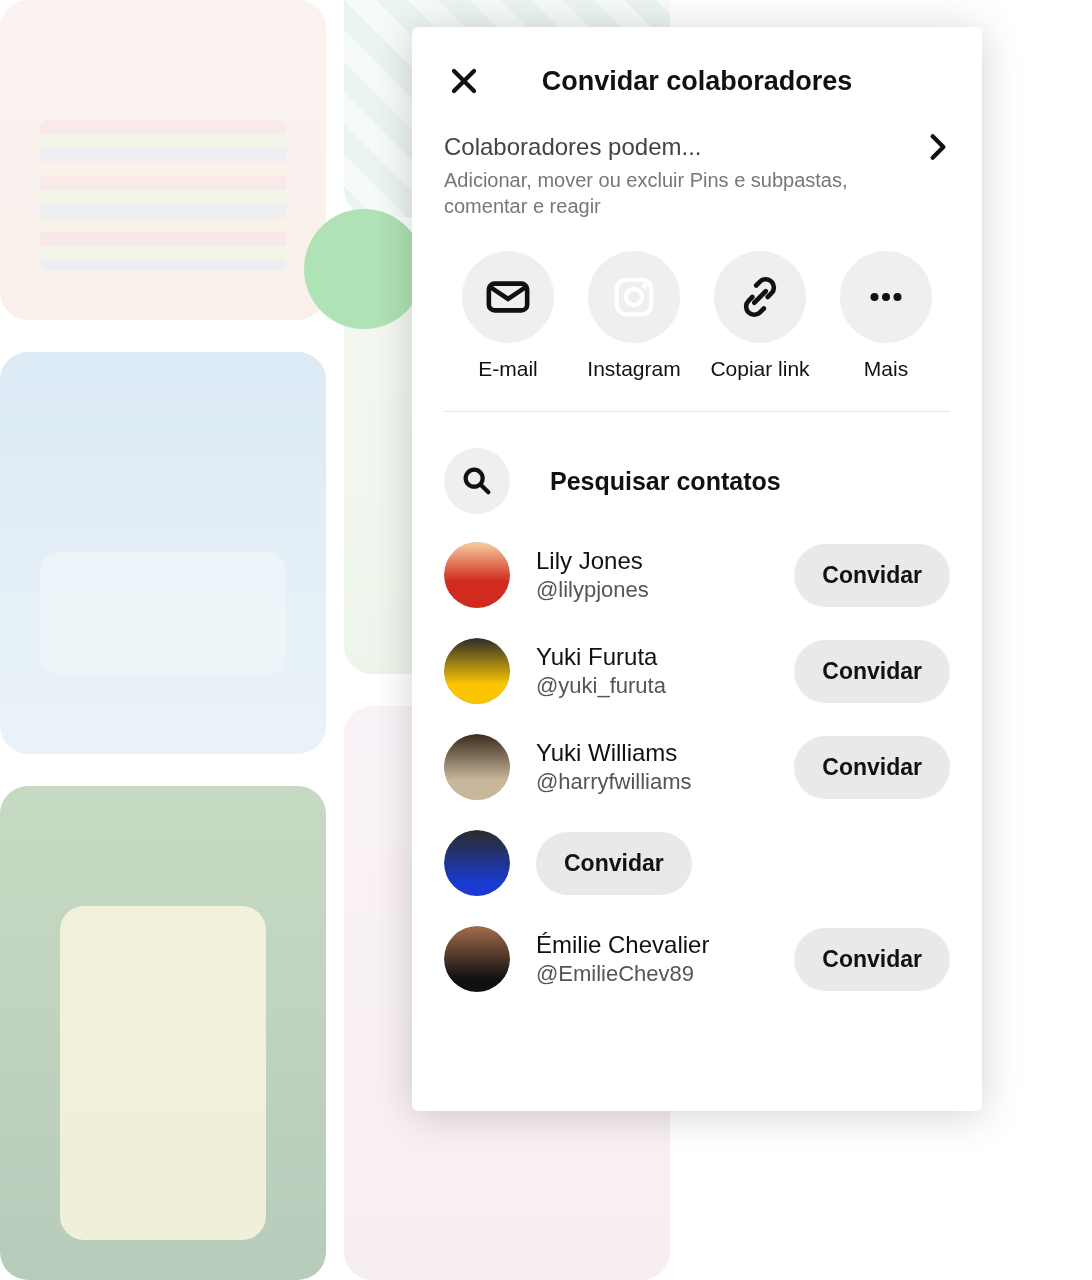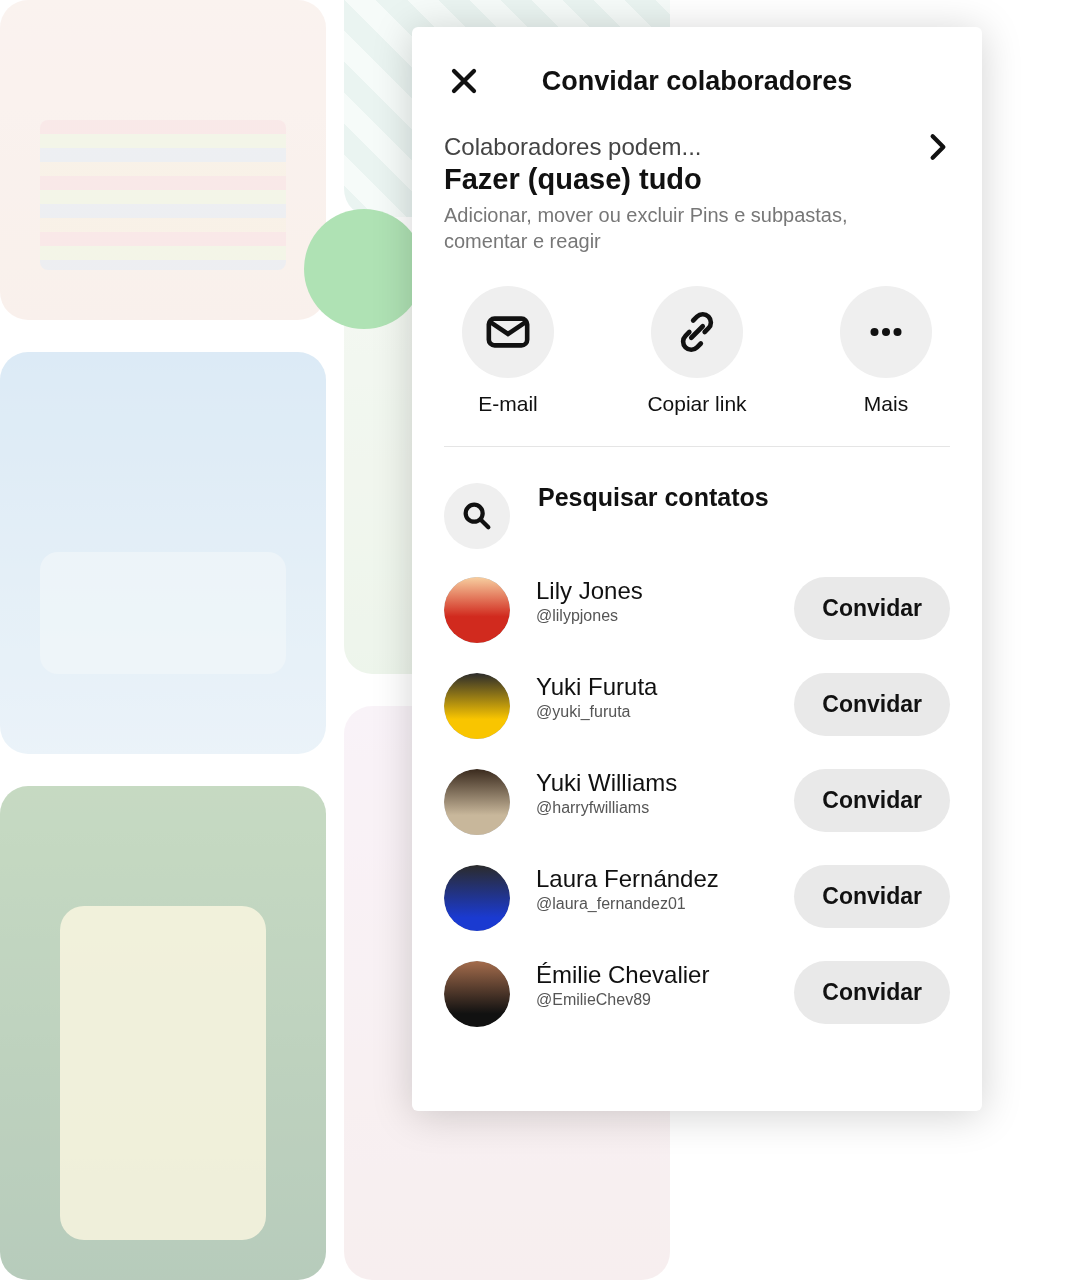--- a/index.html
+++ b/index.html
@@ -46,36 +46,36 @@
   .perm-desc { font-size:20px; color:#777; line-height:1.3; margin-top:6px;}
   .chevron { position:absolute; right:-4px; top:-2px; width:32px; height:32px; }
 
   .share-row { display:flex; justify-content:space-between; padding: 0 4px 30px; border-bottom:1px solid #e5e5e5;}
   .share-item{ display:flex; flex-direction:column; align-items:center; gap:14px; width:120px;text-align:center;}
   .share-circle{ width:92px; height:92px; border-radius:50%; background:#efefef; display:flex; align-items:center; justify-content:center;}
   .share-circle.instagram{ background: radial-gradient(circle at 30% 110%,#ffd559 0%,#ff533 33%,#d22ad1 62%,#6b2ed9 100%);}
   .share-label{ font-size:21px; color:#111; }
   .share-circle svg{width:46px;height:46px}
 
-  .search-row{ display:flex; gap:28px; margin:36px 0 28px;}
+  .search-row{ display:flex; align-items:center; gap:40px; margin:36px 0 28px;}
   .search-circle{ width:66px; height:66px; border-radius:50%; background:#efefef; display:flex; align-items:center; justify-content:center;}
   .search-circle svg{width:34px;height:34px}
   .search-text{ font-size:25px; font-weight:600; color:#111; }
 
   .contact-list{ display:flex; flex-direction:column; gap:30px; }
-  .contact{ display:flex; align-items:flex-start; gap:26px;}
+  .contact{ display:flex; align-items:center; gap:26px;}
   .avatar{ width:66px; height:66px; border-radius:50%; flex:none; background:#bbb; position:relative; overflow:hidden;}
   .avatar::before{content:"";position:absolute;inset:0;border-radius:50%;}
   .avatar.c0::before{background:linear-gradient(180deg,#f7cfa0 0%,#d12a1e 60%);} 
   .avatar.c1::before{background:linear-gradient(180deg,#2b2b2b 0%,#f9c500 70%);} 
   .avatar.c2::before{background:linear-gradient(180deg,#3a2a1d 0%,#c8b79b 70%);} 
   .avatar.c3::before{background:linear-gradient(180deg,#2b2b2b 0%,#1a3ad1 80%);} 
   .avatar.c4::before{background:linear-gradient(180deg,#a46c4c 0%,#111 80%);} 
   .contact-name{ font-size:24px; color:#111; font-weight:500;}
-  .contact-handle{ font-size:16px; color:#555; margin-top:2px;}
+  .contact-handle{ font-size:22px; color:#555; margin-top:2px;}
   .contact-info{ flex:1; min-width:0;}
   .invite-btn{ background:#e9e9e9; color:#111; font-size:23px; font-weight:600; border:none; border-radius:36px; padding:18px 28px; cursor:pointer;}
 </style>
 </head>
 <body>
 
 <div class="grid">
   <div class="col c0">
     <div class="pin bag1"></div>
     <div class="pin sky"></div>
@@ -95,36 +95,45 @@
     <div class="close-btn">
       <svg viewBox="0 0 24 24">
           <path d="M4 4 L20 20 M20 4 L4 20" stroke="#111" stroke-width="3.4" stroke-linecap="round"></path>
         </svg>
     </div>
     <div class="modal-title">Convidar colaboradores</div>
   </div>
 
   <div class="perm-row">
     <div class="perm-label">Colaboradores podem...</div>
-    <div class="perm-heading">Fazer (quase) tudo</div>
     <div class="perm-desc">Adicionar, mover ou excluir Pins e subpastas, comentar e reagir</div>
     <svg class="chevron" viewBox="0 0 24 24">
         <path d="M8 4l8 8-8 8" stroke="#111" stroke-width="3.2" fill="none" stroke-linecap="round" stroke-linejoin="round"></path>
       </svg>
   </div>
 
   <div class="share-row">
     <div class="share-item">
       <div class="share-circle">
         <svg viewBox="0 0 24 24">
             <rect x="2" y="5" width="20" height="14" rx="3" fill="none" stroke="#111" stroke-width="2.4"></rect>
             <path d="M3 7l9 6 9-6" fill="none" stroke="#111" stroke-width="2.4" stroke-linecap="round"></path>
           </svg>
       </div>
       <div class="share-label">E-mail</div>
+    </div>
+    <div class="share-item">
+      <div class="share-circle instagram">
+        <svg viewBox="0 0 24 24">
+            <rect x="3" y="3" width="18" height="18" rx="5" fill="none" stroke="#fff" stroke-width="2.2"></rect>
+            <circle cx="12" cy="12" r="4.2" fill="none" stroke="#fff" stroke-width="2.2"></circle>
+            <circle cx="17.5" cy="6.5" r="1.4" fill="#fff"></circle>
+          </svg>
+      </div>
+      <div class="share-label">Instagram</div>
     </div>
     <div class="share-item">
       <div class="share-circle">
         <svg viewBox="0 0 24 24">
             <path d="M9 15l6-6M8 12l-2 2a4 4 0 106 6l2-2M16 12l2-2a4 4 0 10-6-6l-2 2" fill="none" stroke="#111" stroke-width="2.4" stroke-linecap="round"></path>
           </svg>
       </div>
       <div class="share-label">Copiar link</div>
     </div>
     <div class="share-item">
@@ -169,24 +178,20 @@
     <div class="contact">
       <div class="avatar c2"></div>
       <div class="contact-info">
         <div class="contact-name">Yuki Williams</div>
         <div class="contact-handle">@harryfwilliams</div>
       </div>
       <button class="invite-btn">Convidar</button>
     </div>
     <div class="contact">
       <div class="avatar c3"></div>
-      <div class="contact-info">
-        <div class="contact-name">Laura Fernández</div>
-        <div class="contact-handle">@laura_fernandez01</div>
-      </div>
       <button class="invite-btn">Convidar</button>
     </div>
     <div class="contact">
       <div class="avatar c4"></div>
       <div class="contact-info">
         <div class="contact-name">Émilie Chevalier</div>
         <div class="contact-handle">@EmilieChev89</div>
       </div>
       <button class="invite-btn">Convidar</button>
     </div>

